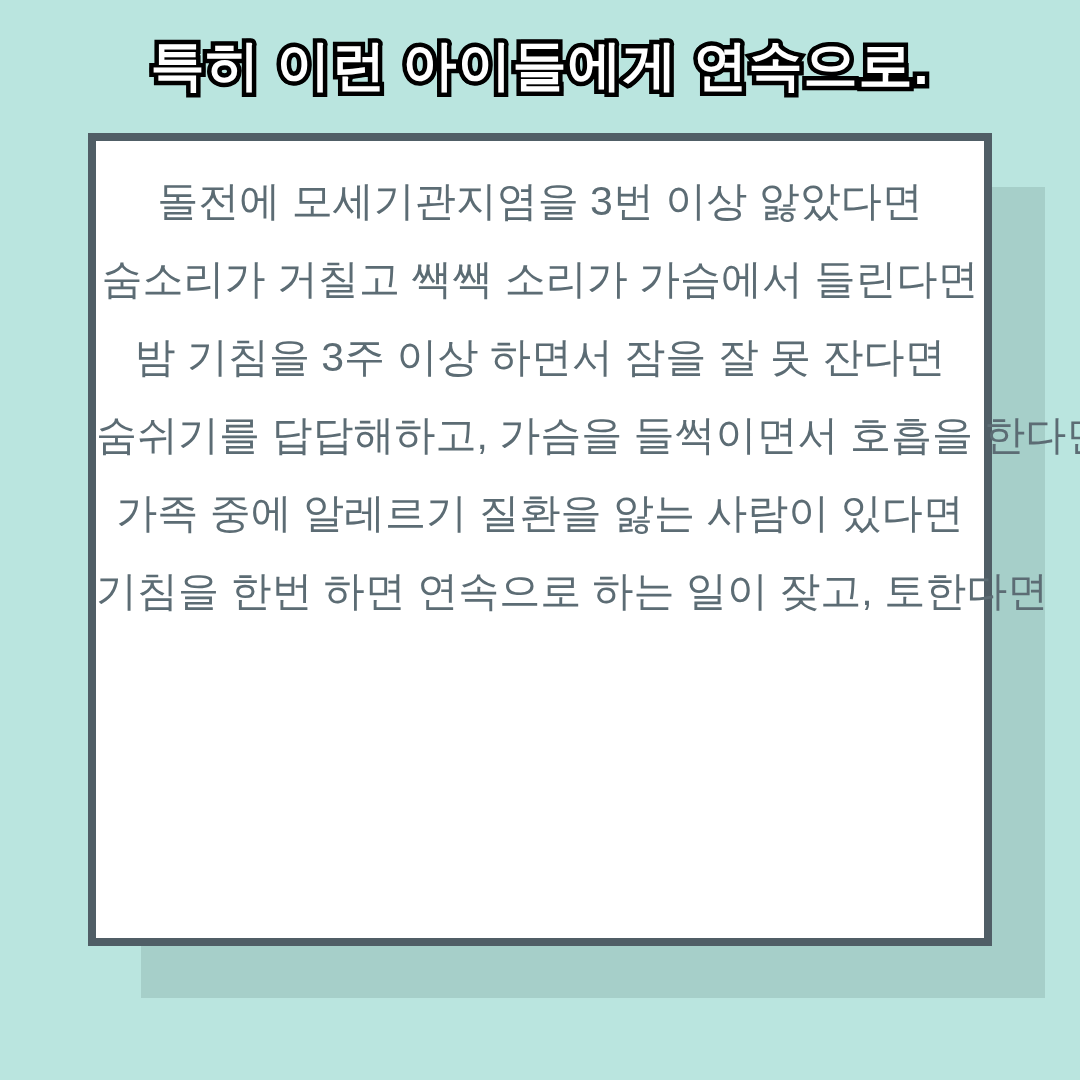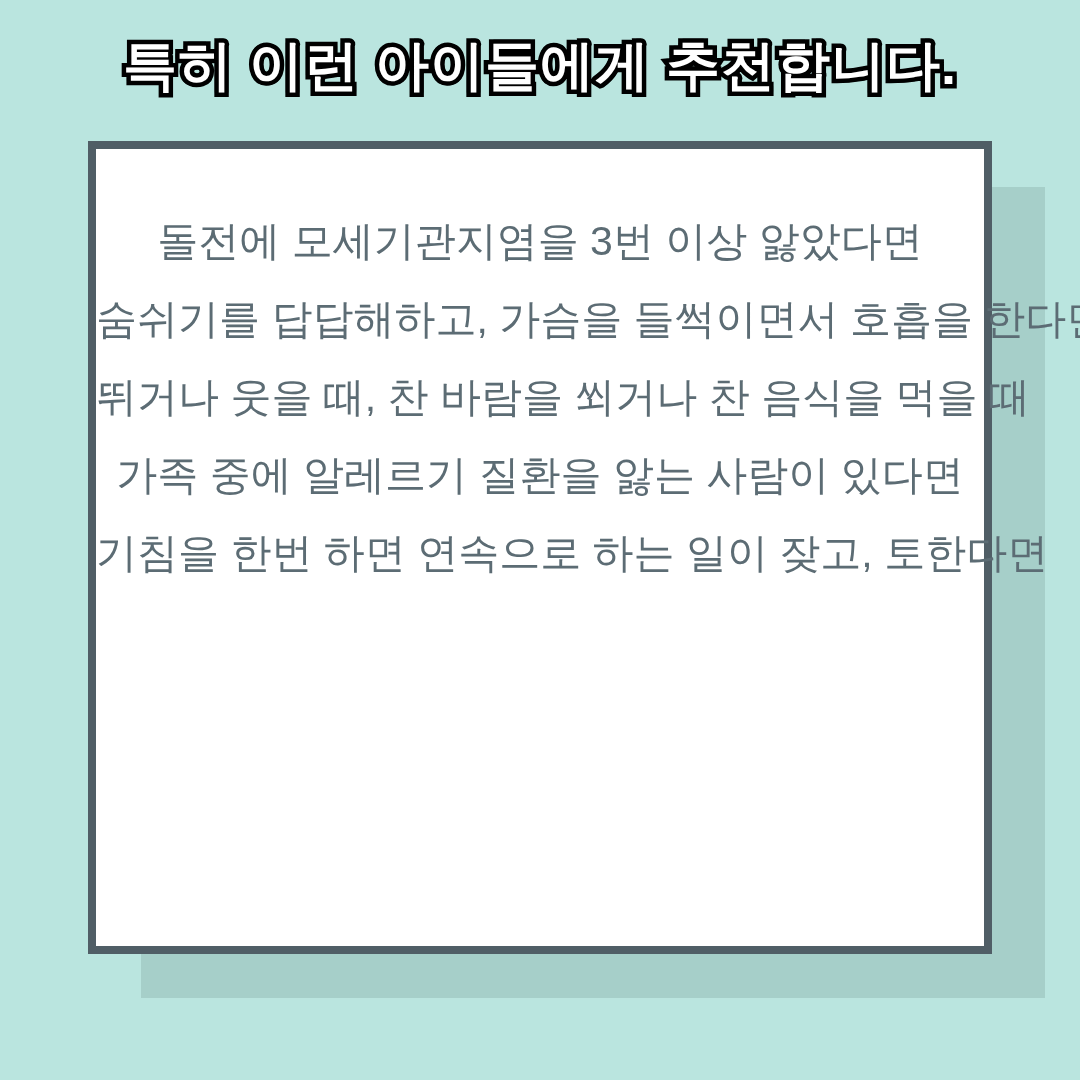--- a/index.html
+++ b/index.html
@@ -60,43 +60,43 @@
     left: 88px;
     top: 133px;
     width: 904px;
     height: 813px;
     box-sizing: border-box;
     background: var(--card-bg);
     border: 8px solid var(--border);
     display: flex;
     flex-direction: column;
     align-items: center;
-    padding-top: 53px;
-    margin-top: 8px;
+    padding-top: 21px;
   }
   .line {
     width: 100%;
     text-align: center;
     font-size: 41px;
     line-height: 78px;
     font-weight: 300;
     color: var(--text);
     white-space: nowrap;
   }
 </style>
 </head>
 <body>
 
 <div class="canvas">
 
-  <div class="title">특히 이런 아이들에게 추천합니다.</div>
+  <div class="title">특히 이런 아이들에게 연속으로.</div>
 
   <div class="card-shadow"></div>
 
   <div class="card">
     <div class="line">돌전에 모세기관지염을 3번 이상 앓았다면</div>
+    <div class="line">숨소리가 거칠고 쌕쌕 소리가 가슴에서 들린다면</div>
+    <div class="line">밤 기침을 3주 이상 하면서 잠을 잘 못 잔다면</div>
     <div class="line">숨쉬기를 답답해하고, 가슴을 들썩이면서 호흡을 한다면</div>
-    <div class="line">뛰거나 웃을 때, 찬 바람을 쐬거나 찬 음식을 먹을 때</div>
     <div class="line">가족 중에 알레르기 질환을 앓는 사람이 있다면</div>
     <div class="line">기침을 한번 하면 연속으로 하는 일이 잦고, 토한다면</div>
   </div>
 
 </div>
 
 </body></html>

